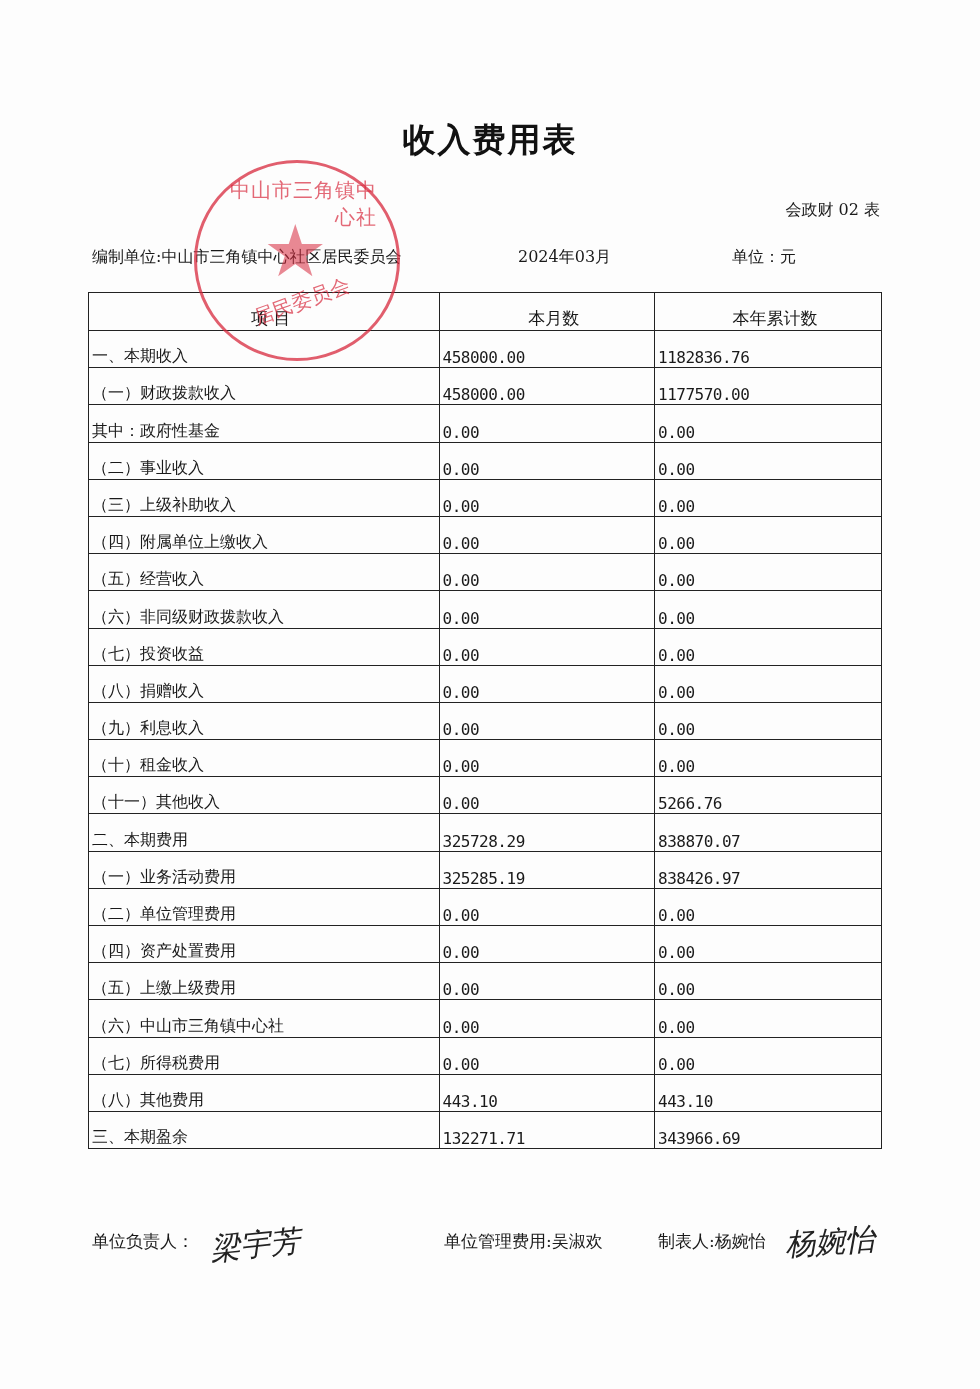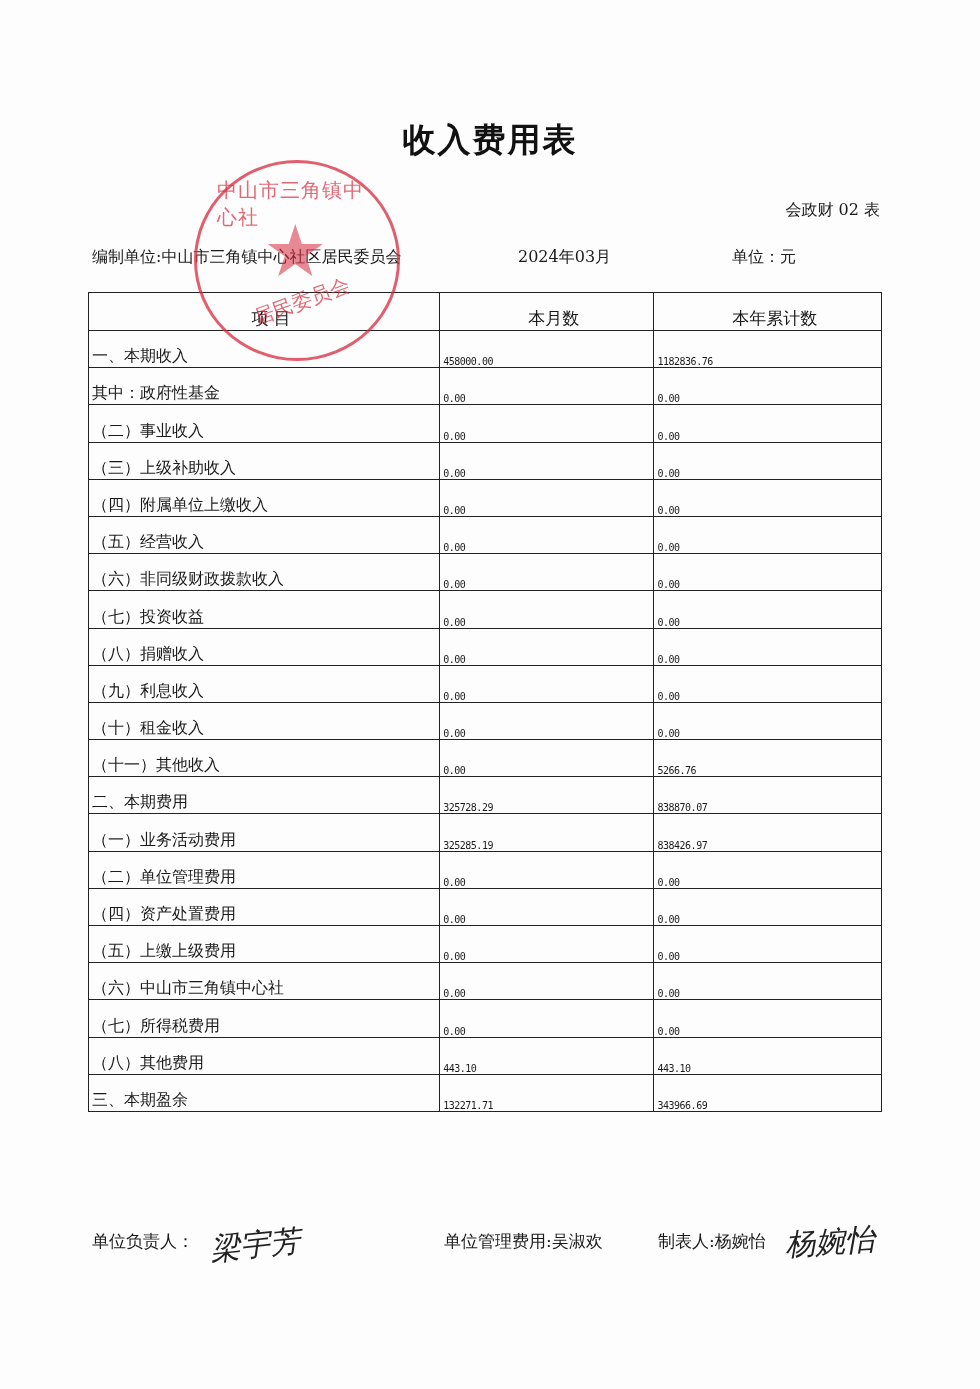--- a/index.html
+++ b/index.html
@@ -21,41 +21,41 @@
 
   table.report {
     position:absolute; left:88px; top:292px; width:794px;
     border-collapse:collapse; font-size:16px;
   }
   table.report td, table.report th {
     border:1.5px solid #222; padding:0 2px 0 3px; height:36.2px;
     vertical-align:bottom; text-align:left; font-weight:normal; white-space:nowrap;
   }
   table.report th { height:37px; text-align:center; font-size:17px;padding-left:16px; }
-  table.report td.num { font-family:"DejaVu Sans Mono", "Liberation Mono", monospace; font-size:10px; letter-spacing:-0.5px;margin-left:24px; }
+  table.report td.num { font-family:"DejaVu Sans Mono", "Liberation Mono", monospace; font-size:16px; letter-spacing:-0.5px;margin-left:24px; }
   .c1 { width:349px; } .c2 { width:211px; } .c3 { width:222px; }
 
   .footer { position:absolute; top:1230px; left:92px; width:800px; font-size:17px; }
   .footer span { position:absolute; white-space:nowrap; }
   .f1 { left:0; } .f2 { left:352px; } .f3 { left:566px; }
   .sig { font-family:"DejaVu Serif", serif; font-style:italic; font-size:30px; color:#222; position:absolute; }
   .sig1 { left:210px; top:1225px; transform:rotate(-6deg); }
   .sig2 { left:785px; top:1222px; transform:rotate(-4deg); }
 
   .stamp {
     position:absolute; left:194px; top:160px; width:200px; height:195px;
     border:3px solid rgba(215,40,60,0.75); border-radius:50%;
     pointer-events:none;
   }
   .stamp .star {
     position:absolute; left:66px; top:52px; font-size:72px; color:rgba(215,40,60,0.55); line-height:1;
     font-family:"DejaVu Sans", sans-serif;
   }
   .stamp .arc {
-    position:absolute; left:20px; top:14px; width:160px; text-align:left;
+    position:absolute; left:20px; top:14px; width:160px; text-align:right;
     font-family:Liberation Serif, serif; font-size:20px; color:rgba(215,40,60,0.7);
     letter-spacing:1px;
   }
   .stamp .bottom {
     position:absolute; left:40px; top:125px; width:130px; text-align:center;
     font-family:"DejaVu Sans", sans-serif; font-size:20px; color:rgba(215,40,60,0.7);
     transform:rotate(-20deg);
   }
 </style>
 </head>
@@ -78,20 +78,25 @@
       <th class="c3">本年累计数</th>
     </tr>
   </thead>
   <tbody id="tbody">
       <tr>
         <td>一、本期收入</td>
         <td class="num">458000.00</td>
         <td class="num">1182836.76</td>
       </tr>
       <tr>
+        <td>（一）财政拨款收入</td>
+        <td class="num">458000.00</td>
+        <td class="num">1177570.00</td>
+      </tr>
+      <tr>
         <td>其中：政府性基金</td>
         <td class="num">0.00</td>
         <td class="num">0.00</td>
       </tr>
       <tr>
         <td>（二）事业收入</td>
         <td class="num">0.00</td>
         <td class="num">0.00</td>
       </tr>
       <tr>

